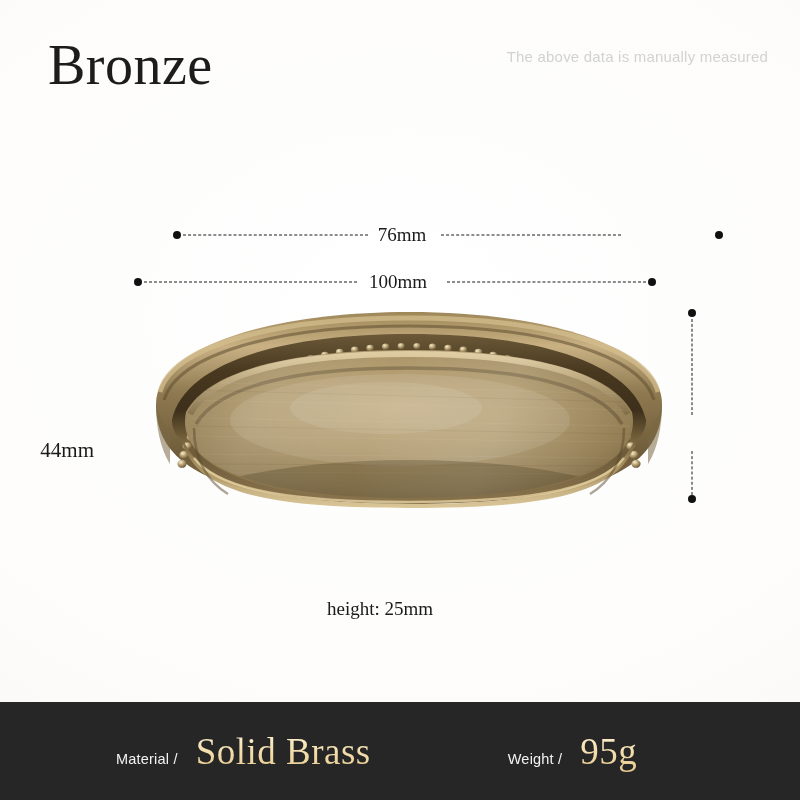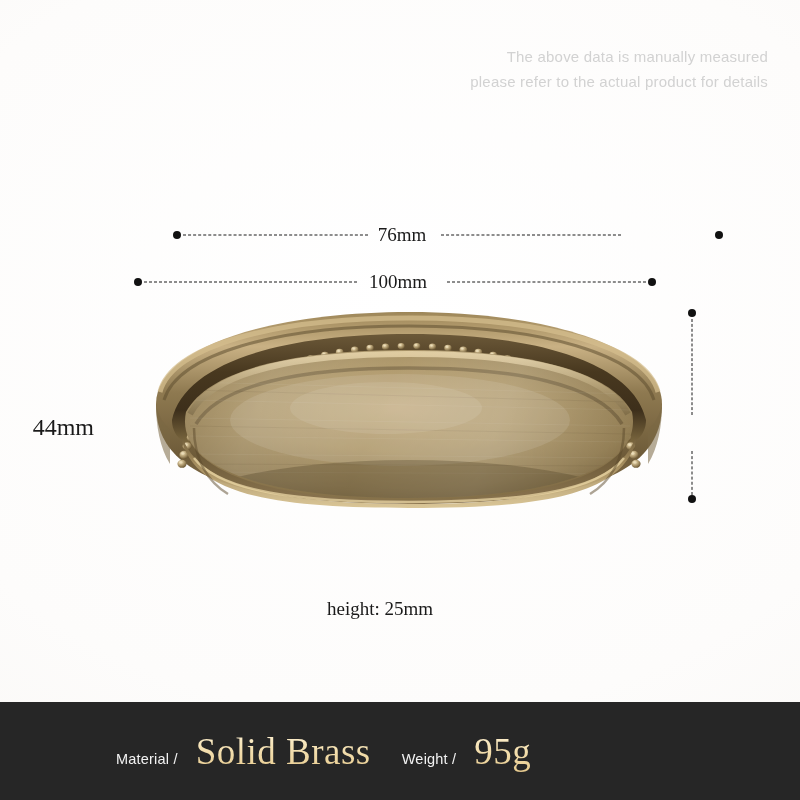--- a/index.html
+++ b/index.html
@@ -72,24 +72,24 @@
     width:8px; height:8px; background:#111; border-radius:50%;
   }
   #dim-44 .vdot.top { top:0; }
   #dim-44 .vdot.bottom { bottom:0; }
   #dim-44 .vseg {
     position:absolute; left:50%; width:0;
     border-left:1.6px dashed #1a1a1a;
     transform:translateX(-50%);
   }
   #dim-44-label {
-    position:absolute; right:706px; top:427px;
+    position:absolute; right:706px; top:450px;
     transform:translateY(-50%);
     font-family:"Liberation Serif", serif;
-    font-size:24px; color:#1a1a1a; white-space:nowrap;
+    font-size:21px; color:#1a1a1a; white-space:nowrap;
   }
 
   
   #height-caption {
     position:absolute; left:327px; top:598px;
     font-family:"Liberation Serif", serif;
     font-size:19px; color:#1a1a1a; white-space:nowrap;
   }
 
   
@@ -97,47 +97,47 @@
     position:absolute; left:150px; top:308px;
     width:518px; height:200px;
   }
   #product svg { display:block; width:100%; height:100%; overflow:visible; }
 
   
   #footer {
     position:absolute; left:0; top:702px;
     width:800px; height:98px;
     background:#262626;
-    display:flex; align-items:center;
+    display:flex; align-items:center;gap:37px;
   }
   .spec { display:flex; align-items:baseline; white-space:nowrap; }
   #spec-material { margin-left:116px; }
-  #spec-weight   { margin-left:31px; }
+  #spec-weight   { margin-left:100px; }
   .spec-key {
     font-size:14.5px; color:#f2f2f2;
     letter-spacing:0.2px; font-weight:400;
   }
   .spec-val {
     font-family:"Liberation Serif", serif;
     font-size:37px; letter-spacing:0.5px;
     margin-left:18px;
     background:linear-gradient(180deg,#fff4d8 0%, #f4e0b0 45%, #e6c98c 100%);
     -webkit-background-clip:text; background-clip:text;
     -webkit-text-fill-color:transparent; color:#f0dcae;
   }
 </style>
 </head>
 <body>
 
 <div id="stage">
 
+  <div id="page-title">Bronze</div>
 
   <div id="disclaimer">
     <div>The above data is manually measured</div>
-    <div>please refer to the actual product for details</div>
   </div>
 
   <div class="dimline" id="dim-76">
     <span class="dimdot left"></span>
     <span class="dashseg" style="left:10px; width:185px;"></span>
     <span class="dimlabel" style="left:229px;">76mm</span>
     <span class="dashseg" style="left:268px; width:180px;"></span>
     <span class="dimdot right"></span>
   </div>
 

